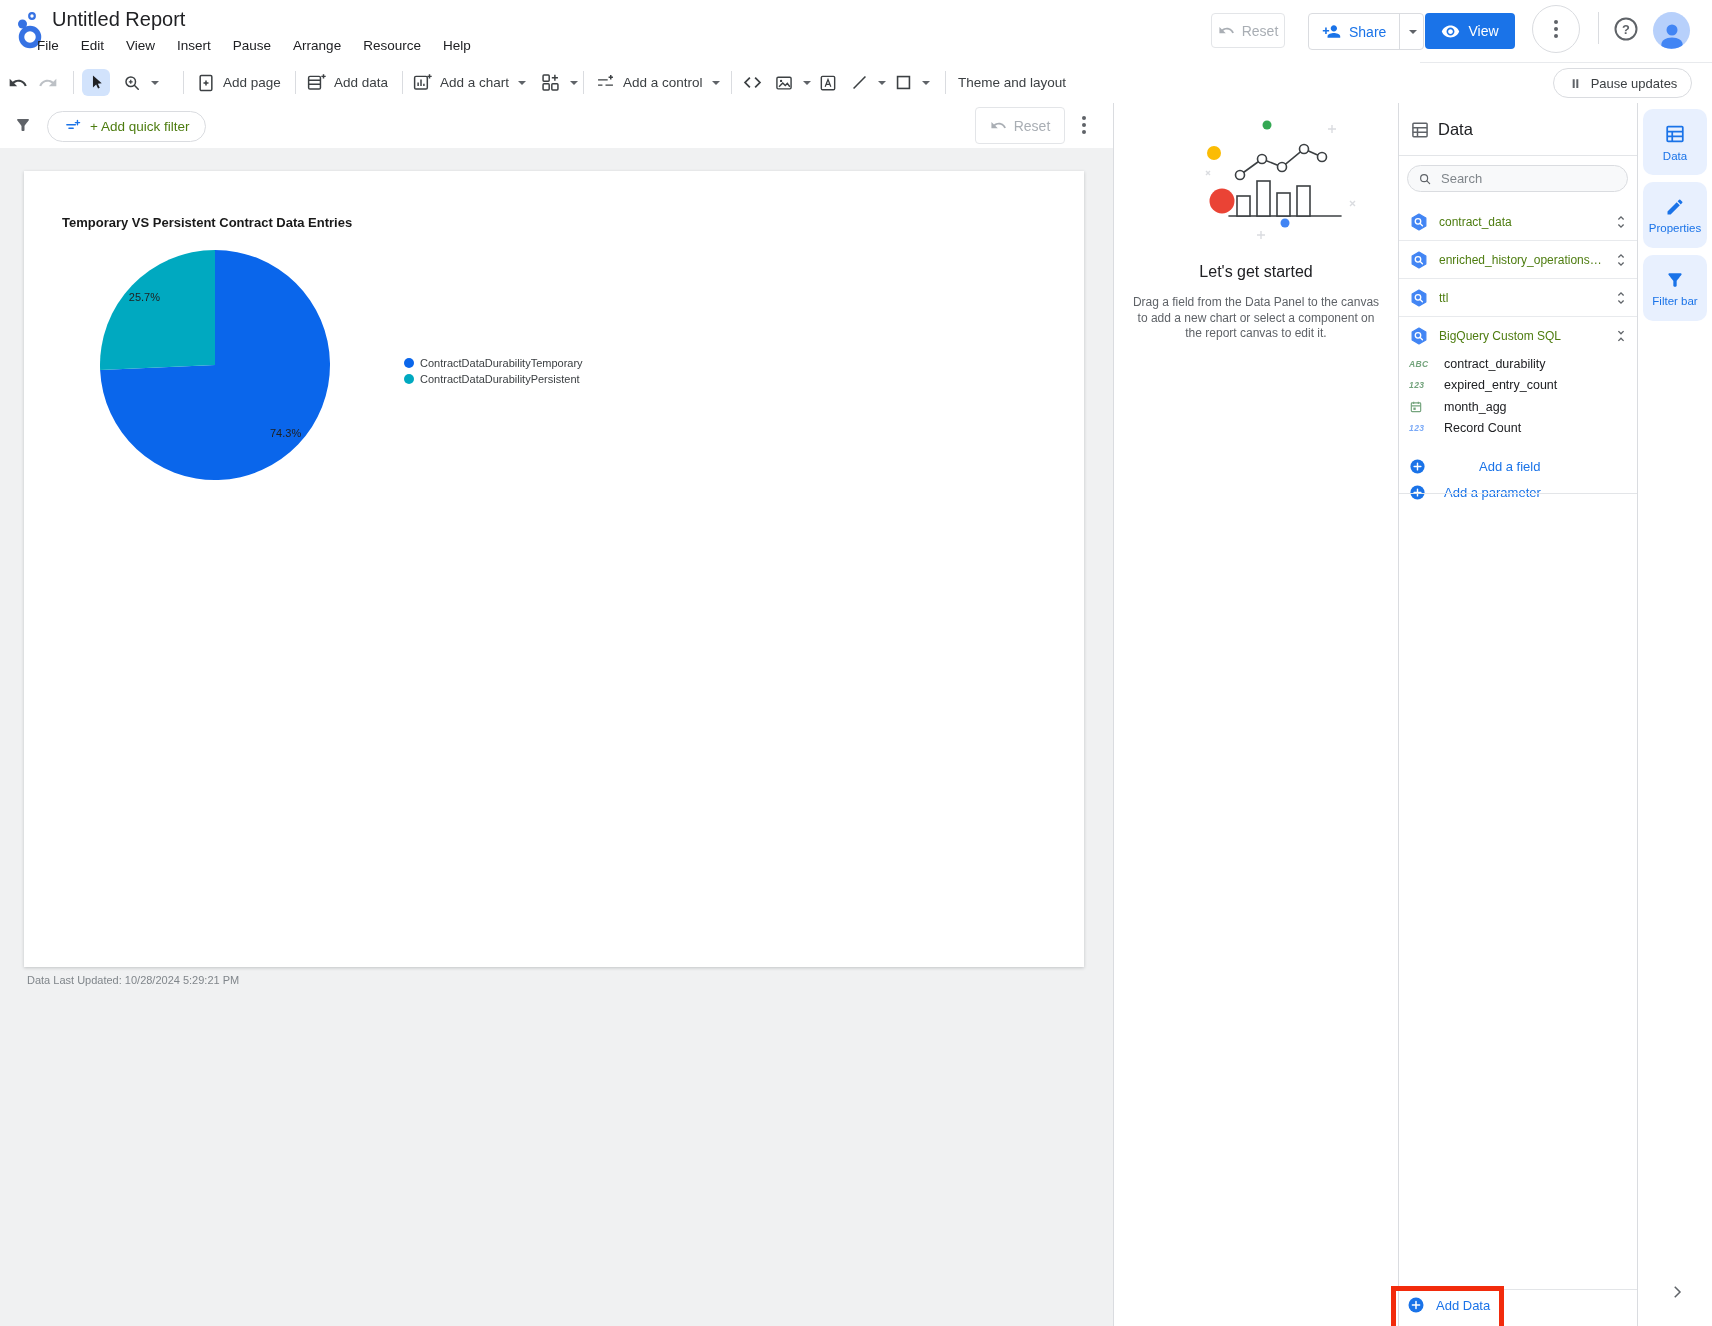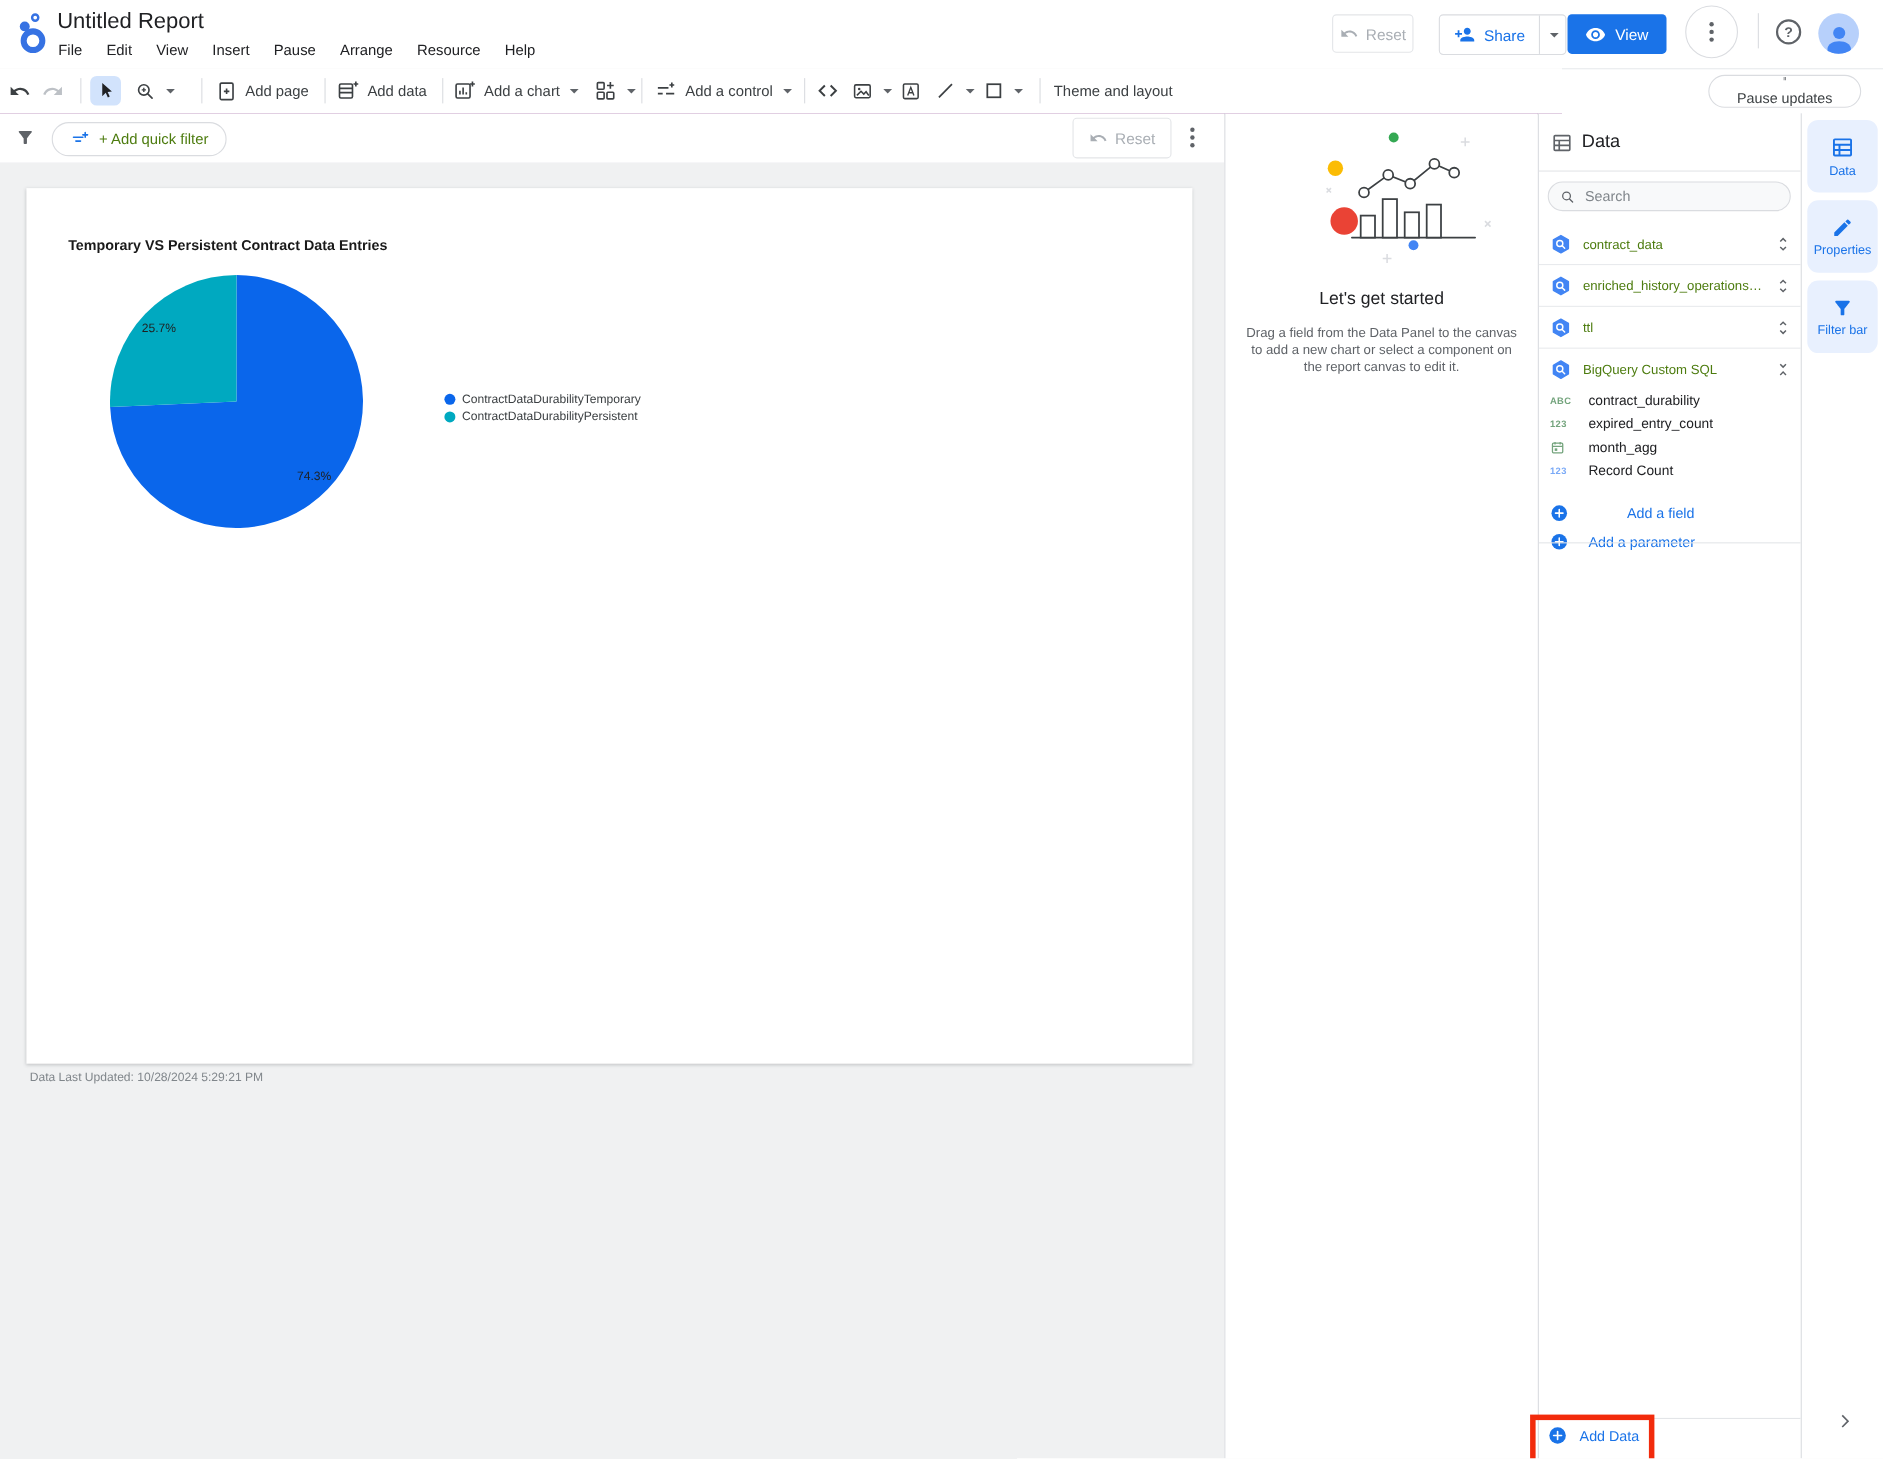--- a/index.html
+++ b/index.html
@@ -5,40 +5,40 @@
   html,body{margin:0;padding:0;background:#fff;}
   #app{position:relative;width:1712px;height:1326px;overflow:hidden;
        font-family:"Liberation Sans","DejaVu Sans",sans-serif;color:#202124;background:#fff;}
   svg{display:block;}
   .abs{position:absolute;}
 
   
   .header{position:absolute;left:0;top:0;width:1712px;height:62px;background:#fff;border-bottom:1px solid #E8EAED;}
   .logo{position:absolute;left:12px;top:9px;}
   .report-title{position:absolute;left:52px;top:8px;font-size:20px;color:#202124;}
-  .menu-bar{position:absolute;left:42px;top:34px;display:flex;}
+  .menu-bar{position:absolute;left:26px;top:34px;display:flex;}
   .menu-item{padding:4px 11px;font-size:13.5px;color:#202124;cursor:default;}
   .btn{box-sizing:border-box;display:flex;align-items:center;justify-content:center;border-radius:4px;font-size:14px;}
   .btn-reset-top{position:absolute;left:1211px;top:13px;width:74px;height:35px;border:1px solid #E3E5E8;color:#A9AEB4;gap:7px;}
   .btn-share{position:absolute;left:1308px;top:13px;height:35px;border:1px solid #DADCE0;display:flex;align-items:stretch;border-radius:4px;}
   .btn-share .main{display:flex;align-items:center;gap:8px;padding:0 13px;color:#1A73E8;font-size:14px;font-weight:500;}
   .btn-share .caretbox{display:flex;align-items:center;justify-content:center;width:23px;border-left:1px solid #DADCE0;}
   .btn-view{position:absolute;left:1425px;top:13px;width:90px;height:36px;background:#1A73E8;color:#fff;gap:8px;font-weight:500;}
   .btn-more-circle{position:absolute;left:1532px;top:5px;width:46px;height:46px;border:1px solid #DADCE0;border-radius:50%;display:flex;align-items:center;justify-content:center;}
   .vdiv-header{position:absolute;left:1598px;top:12px;width:1px;height:32px;background:#DADCE0;}
   .help-btn{position:absolute;left:1612px;top:15px;width:28px;height:28px;}
   .avatar{position:absolute;left:1653px;top:12px;width:37px;height:37px;border-radius:50%;background:#B7D0FB;display:flex;align-items:flex-end;justify-content:center;overflow:hidden;}
 
   
   .toolbar{position:absolute;left:0;top:62px;width:1420px;height:41px;background:#fff;border-bottom:1px solid #701a75;}
   .tb{position:absolute;top:0;height:41px;display:flex;align-items:center;gap:7px;color:#3C4043;font-size:13.5px;white-space:nowrap;}
   .tsep{position:absolute;top:9px;width:1px;height:23px;background:#DADCE0;}
   .caret{width:0;height:0;border-left:4px solid transparent;border-right:4px solid transparent;border-top:4.5px solid #5F6368;margin-left:2px;}
   .cursor-btn{position:absolute;left:82px;top:7px;width:28px;height:27px;background:#D2E3FC;border-radius:6px;display:flex;align-items:center;justify-content:center;}
-  .pause-pill{position:absolute;left:1553px;top:6px;width:137px;height:28px;border:1px solid #DADCE0;border-radius:15px;display:flex;align-items:center;justify-content:center;gap:8px;color:#3C4043;font-size:13px;background:#fff;flex-direction:column;}
+  .pause-pill{position:absolute;left:1553px;top:6px;width:137px;height:28px;border:1px solid #DADCE0;border-radius:15px;display:flex;align-items:center;justify-content:center;gap:8px;color:#3C4043;font-size:13px;background:#fff;}
 
   
   .filterbar{position:absolute;left:0;top:103px;width:1113px;height:45px;background:#fff;border-bottom:1px solid #DADCE0;}
   .quickfilter-pill{position:absolute;left:47px;top:8px;height:29px;border:1px solid #DADCE0;border-radius:16px;display:flex;align-items:center;gap:9px;padding:0 16px;color:#4d7c0f;font-size:13.5px;font-weight:500;background:#fff;}
   .btn-reset-filter{position:absolute;left:975px;top:4px;width:88px;height:35px;border:1px solid #E3E5E8;border-radius:4px;display:flex;align-items:center;justify-content:center;gap:7px;color:#A9AEB4;font-size:14px;background:#fff;}
   .dots3{display:flex;flex-direction:column;gap:3px;align-items:center;}
   .dots3 i{width:4px;height:4px;border-radius:50%;background:#5F6368;}
   .filter-more{position:absolute;left:1080px;top:11px;padding:2px;}
 
   
@@ -64,21 +64,21 @@
   .dp-search{position:absolute;left:8px;top:62px;width:221px;height:27px;border:1px solid #DADCE0;border-radius:14px;background:#F8F9FA;display:flex;align-items:center;gap:7px;padding:0 10px;box-sizing:border-box;}
   .dp-search input{border:0;outline:0;background:transparent;font-size:13px;color:#3C4043;width:100%;font-family:inherit;}
   .dp-search input::placeholder{color:#80868B;}
   .src-list{position:absolute;left:0;top:100px;width:100%;}
   .src-row{height:38px;display:flex;align-items:center;gap:10px;padding:0 8px 0 10px;box-sizing:border-box;}
   .src-row.bordered{border-bottom:1px solid #E8EAED;}
   .src-name{flex:1;font-size:12px;color:#4d7c0f;white-space:nowrap;overflow:hidden;text-overflow:ellipsis;}
   .field-list{position:absolute;left:0;top:250px;width:100%;}
   .field-row{height:21.5px;display:flex;align-items:center;gap:9px;padding:0 10px;}
   .f-ico{width:26px;flex:none;display:flex;align-items:center;}
-  .f-ico.txt{font-size:8.5px;font-weight:700;letter-spacing:.4px;}
+  .f-ico.txt{font-size:8.5px;font-weight:700;letter-spacing:.4px;font-style:italic;}
   .green{color:#74A47D;}.blue{color:#7BAAF7;}
   .field-name{font-size:12.5px;color:#202124;}
   .add-row{height:26px;display:flex;align-items:center;gap:9px;padding:0 10px;color:#1A73E8;font-size:13px;font-weight:500;}
   .add-row .f-ico{width:26px;}
   .fields-divider{position:absolute;left:0;top:390px;width:100%;height:1px;background:#E3E5E8;}
   .dp-bottom-divider{position:absolute;left:0;top:1186px;width:100%;height:1px;background:#E3E5E8;}
   .add-data-row{position:absolute;left:8px;top:1193px;display:flex;align-items:center;gap:11px;color:#1A73E8;font-size:13px;font-weight:500;}
 
   
   .rail{position:absolute;left:1637px;top:103px;width:75px;height:1223px;background:#fff;border-left:1px solid #DADCE0;box-sizing:border-box;}

